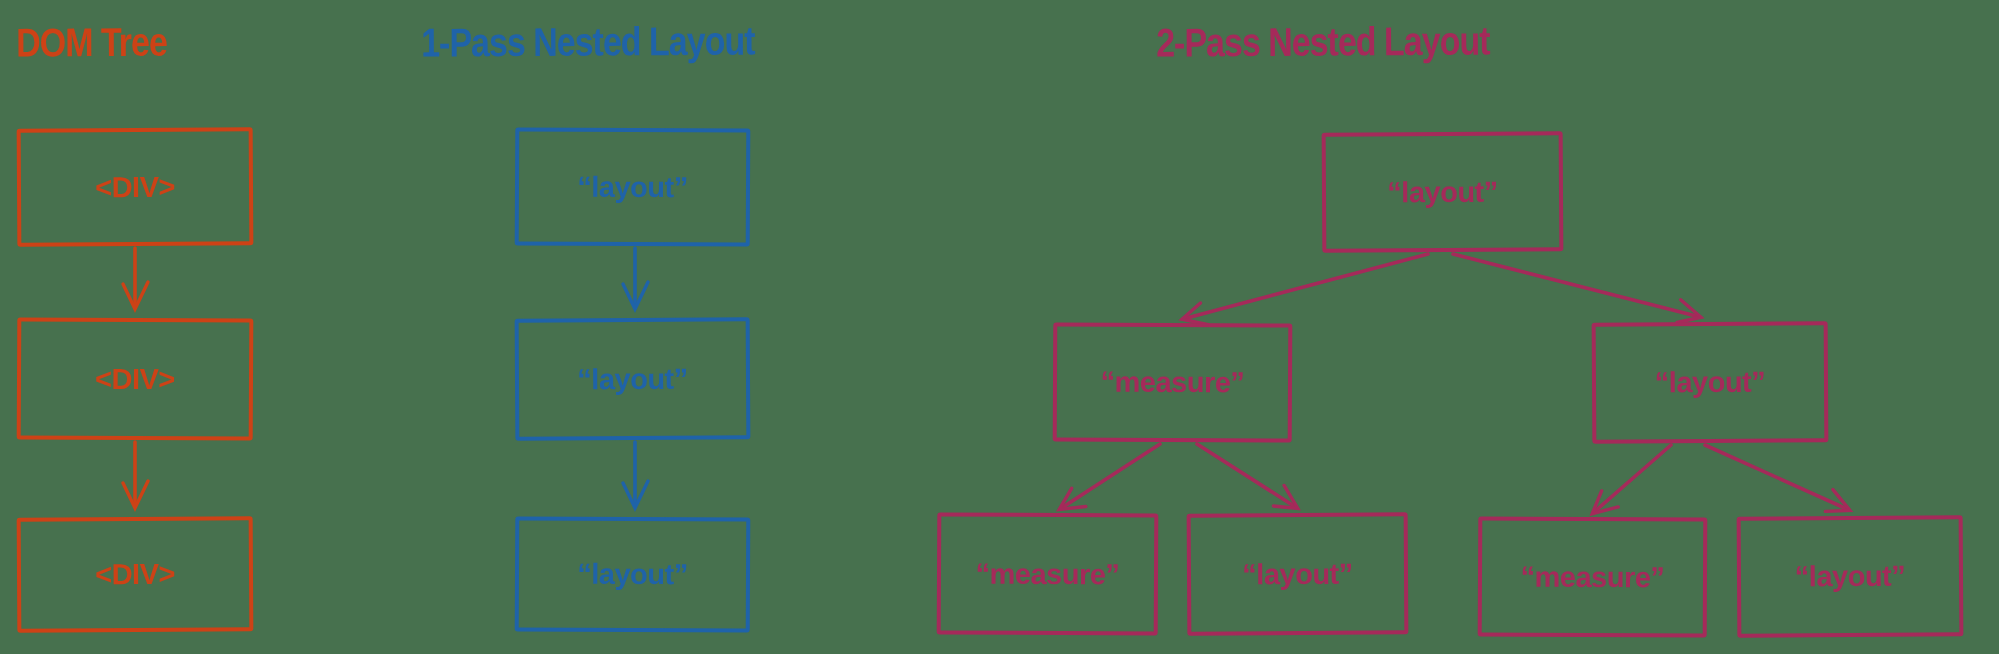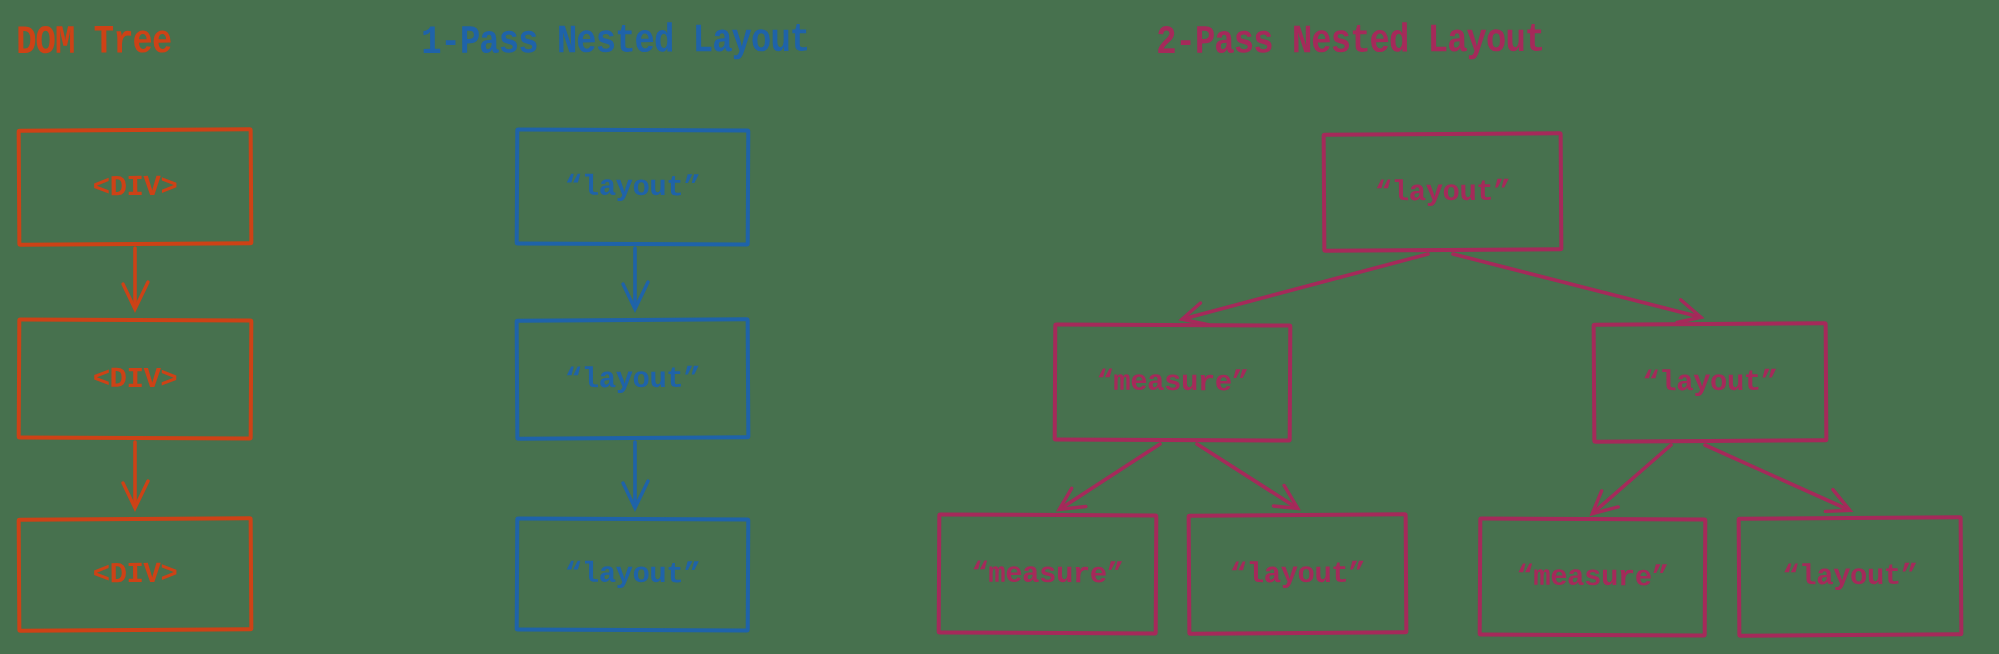--- a/index.html
+++ b/index.html
@@ -7,21 +7,21 @@
     --dom:#cd4216;
     --p1:#1f63a9;
     --p2:#a52a5a;
   }
   html,body{margin:0;padding:0;background:var(--bg);}
   .canvas{
     position:relative;
     width:1999px;height:654px;
     background:var(--bg);
     overflow:hidden;
-    font-family:Liberation Mono, monospace;
+    font-family:Liberation Sans, sans-serif;
   }
   .title{
     position:absolute;
     font-weight:bold;
     font-size:34px;
     letter-spacing:-1px;
     transform:scaleY(1.18) rotate(-0.3deg);
     transform-origin:left top;
     white-space:nowrap;
   }

